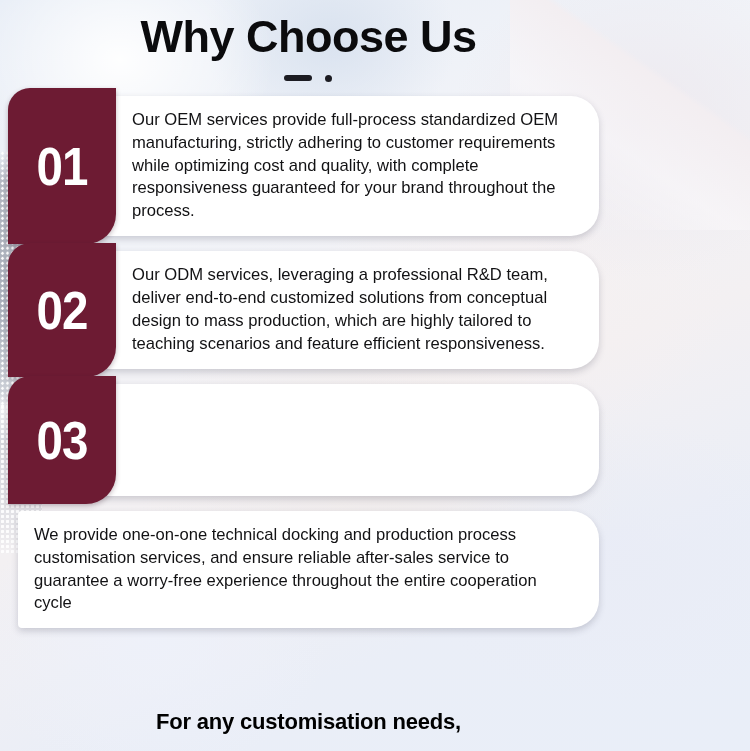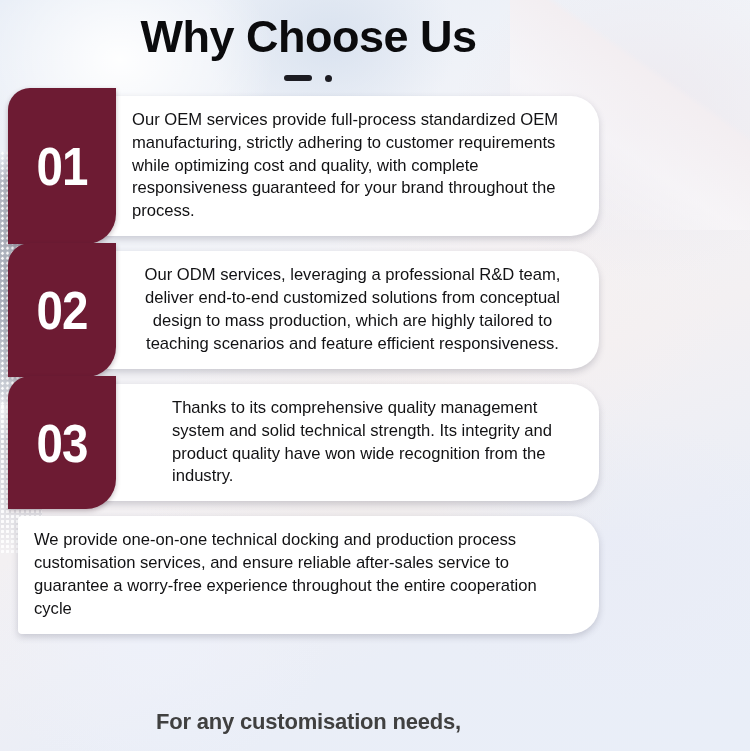--- a/index.html
+++ b/index.html
@@ -149,34 +149,34 @@
     align-items: center;
   }
   .card-text {
     font-size: 16.6px;
     line-height: 1.38;
     color: #121214;
     font-family: "Liberation Sans", sans-serif;
   }
 
   .card-1 { min-height: 115px; }
-  .card-2 { min-height: 113px; text-align: center; }
+  .card-2 { min-height: 113px; }
   .card-3 { min-height: 112px; gap: 40px; }
   .card-4 { min-height: 116px; }
 
   
   #footer {
     margin-top: auto;
     padding-bottom: 14px;
     text-align: center;
   }
   .footer-line {
     font-size: 22px;
     font-weight: 700;
-    color: #404040;
+    color: #000000;
     line-height: 1.30;
     letter-spacing: -0.2px;
   }
 </style>
 </head>
 <body>
 
 <div id="backdrop">
   <div id="backdrop-sheen"></div>
   <div id="mesh-texture"></div>
@@ -210,23 +210,20 @@
       </div>
       <div class="card-body">
         <p class="card-text">Our ODM services, leveraging a professional R&amp;D team, deliver end-to-end customized solutions from conceptual design to mass production, which are highly tailored to teaching scenarios and feature efficient responsiveness.</p>
       </div>
     </div>
 
     <div class="card card-3">
       <div class="badge">
         <span class="badge-number">03</span>
       </div>
-      <div class="card-body">
-        <p class="card-text">Thanks to its comprehensive quality management system and solid technical strength. Its integrity and product quality have won wide recognition from the industry.</p>
-      </div>
     </div>
 
     <div class="card card-4">
       <div class="card-body">
         <p class="card-text">We provide one-on-one technical docking and production process customisation services, and ensure reliable after-sales service to guarantee a worry-free experience throughout the entire cooperation cycle</p>
       </div>
     </div>
 
   </div>
 

